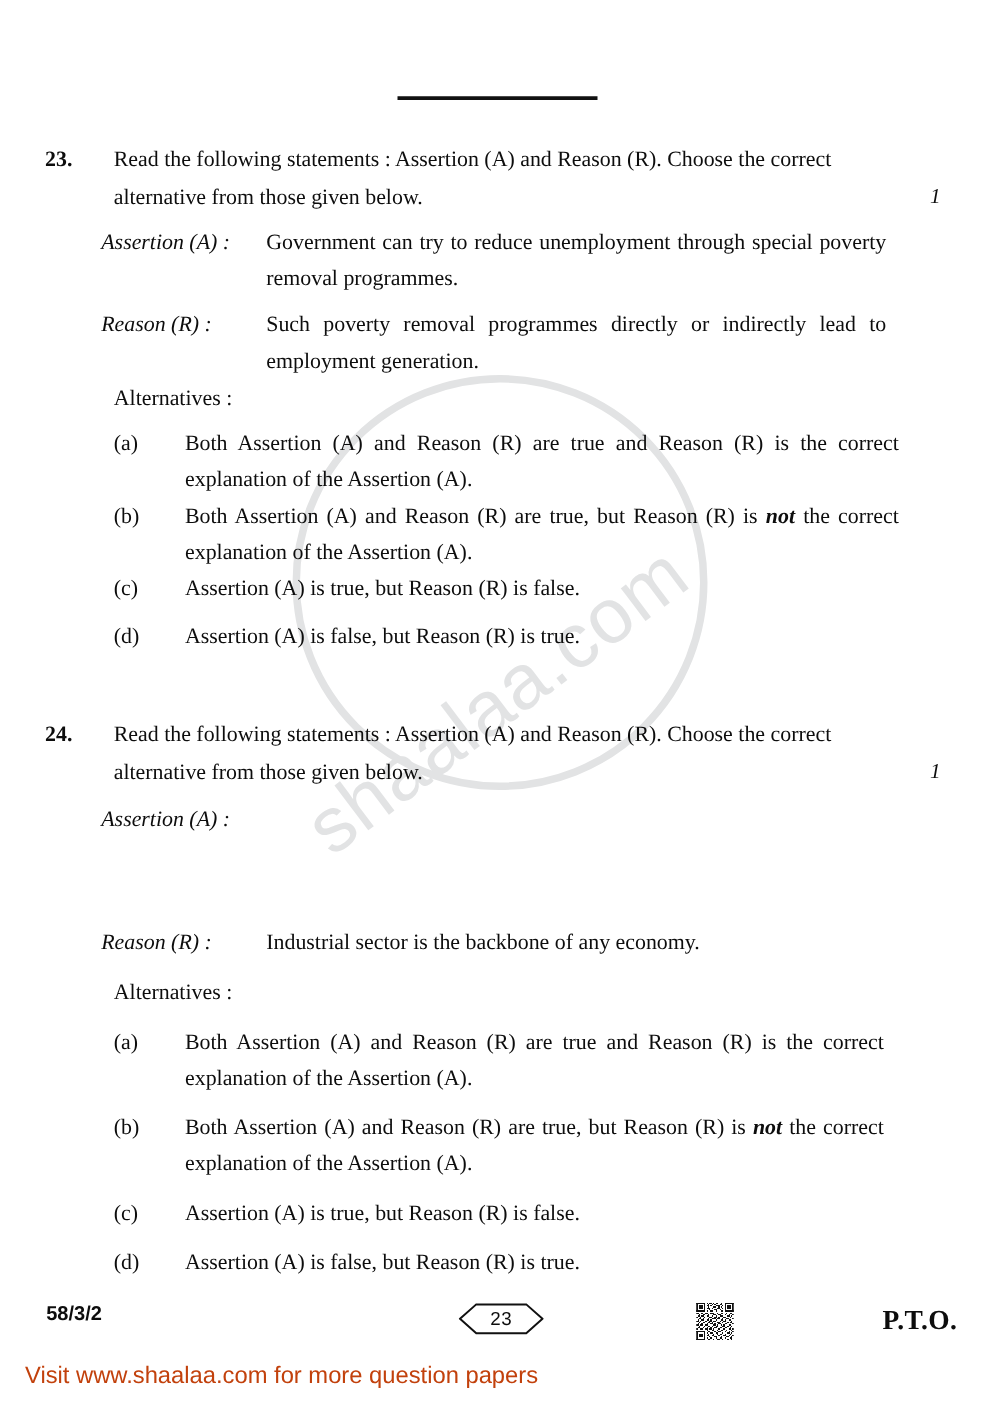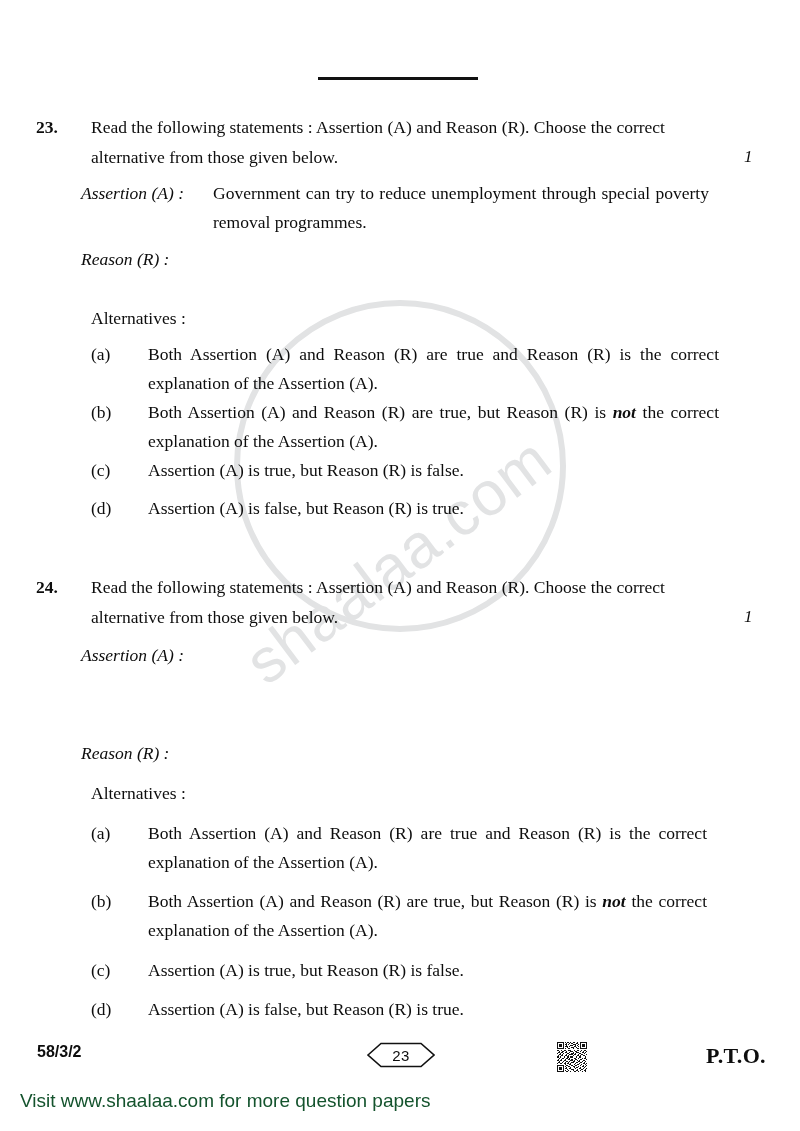--- a/index.html
+++ b/index.html
@@ -197,21 +197,21 @@
     font-size: 22px;
     font-weight: bold;
     letter-spacing: .3px;
   }
   .visit-line {
     position: absolute;
     left: 20px;
     top: 1090px;
     font-family: "Liberation Sans", "DejaVu Sans", sans-serif;
     font-size: 19px;
-    color: #14532d;
+    color: #c2410c;
   }
 </style>
 </head>
 <body>
 
 <div id="watermark-layer">
   <div class="wm-circle"></div>
   <div class="wm-text">shaalaa.com</div>
 </div>
 
@@ -225,20 +225,21 @@
     <div class="marks">1</div>
   </div>
 
   <div class="ar-row" style="top:179px;">
     <span class="ar-label">Assertion (A) :</span>
     <div class="ar-text">Government can try to reduce unemployment through special poverty removal programmes.</div>
   </div>
 
   <div class="ar-row" style="top:245px;">
     <span class="ar-label">Reason (R) :</span>
+    <div class="ar-text">Such poverty removal programmes directly or indirectly lead to employment generation.</div>
   </div>
 
   <div class="alternatives-label" style="top:304px;">Alternatives :</div>
 
   <div class="option" style="top:340px;">
     <span class="opt-letter">(a)</span>
     <div class="opt-text"><span>Both Assertion (A) and Reason (R) are true and Reason (R) is the correct explanation of the Assertion (A).</span></div>
   </div>
 
   <div class="option" style="top:398px;">
@@ -261,20 +262,21 @@
     <div class="q-stem">Read the following statements : Assertion (A) and Reason (R). Choose the correct alternative from those given below.</div>
     <div class="marks">1</div>
   </div>
 
   <div class="ar-row" style="top:641px;">
     <span class="ar-label">Assertion (A) :</span>
   </div>
 
   <div class="ar-row" style="top:739px;">
     <span class="ar-label">Reason (R) :</span>
+    <div class="ar-text">Industrial sector is the backbone of any economy.</div>
   </div>
 
   <div class="alternatives-label" style="top:779px;">Alternatives :</div>
 
   <div class="option narrow" style="top:819px;">
     <span class="opt-letter">(a)</span>
     <div class="opt-text"><span>Both Assertion (A) and Reason (R) are true and Reason (R) is the correct explanation of the Assertion (A).</span></div>
   </div>
 
   <div class="option narrow" style="top:887px;">

